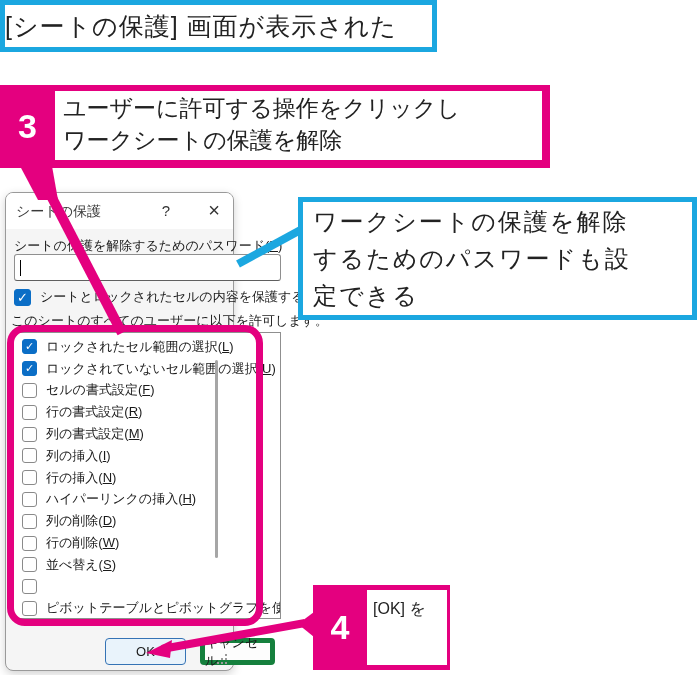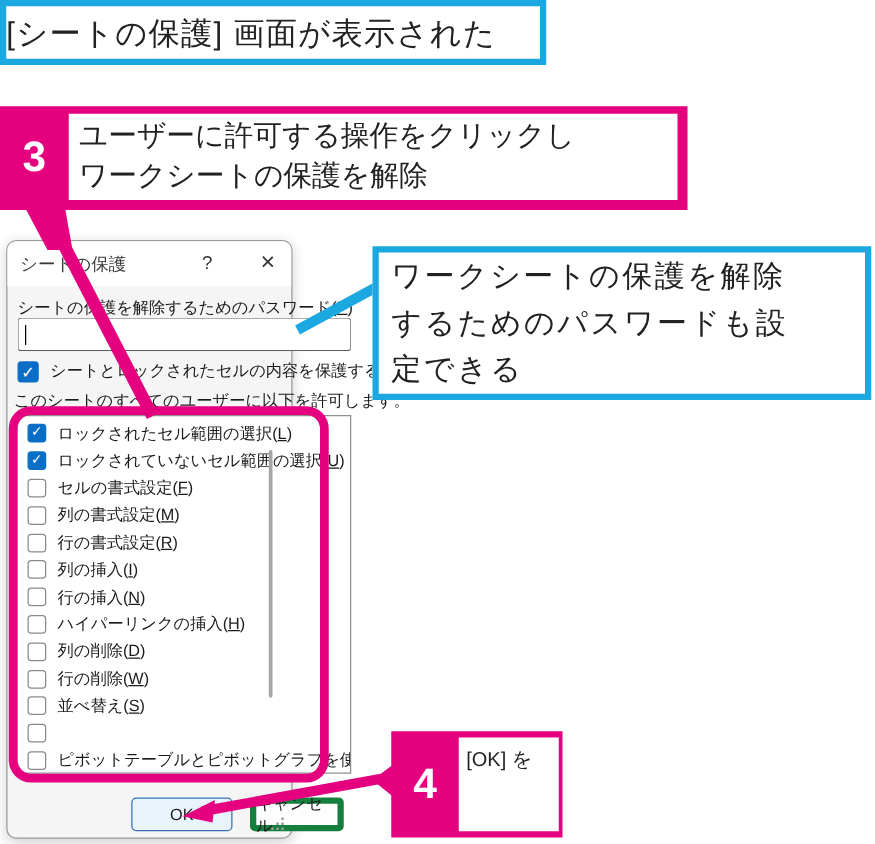--- a/index.html
+++ b/index.html
@@ -135,26 +135,26 @@
     <span class="opt-label">ロックされていないセル範囲の選択(<u>U</u>)</span>
   </div>
 
   <div class="opt-row">
     <span class="cb"></span>
     <span class="opt-label">セルの書式設定(<u>F</u>)</span>
   </div>
 
   <div class="opt-row">
     <span class="cb"></span>
+    <span class="opt-label">行の書式設定(<u>R</u>)</span>
+  </div>
+
+  <div class="opt-row">
+    <span class="cb"></span>
     <span class="opt-label">列の書式設定(<u>M</u>)</span>
-  </div>
-
-  <div class="opt-row">
-    <span class="cb"></span>
-    <span class="opt-label">行の書式設定(<u>R</u>)</span>
   </div>
 
   <div class="opt-row">
     <span class="cb"></span>
     <span class="opt-label">列の挿入(<u>I</u>)</span>
   </div>
 
   <div class="opt-row">
     <span class="cb"></span>
     <span class="opt-label">行の挿入(<u>N</u>)</span>

